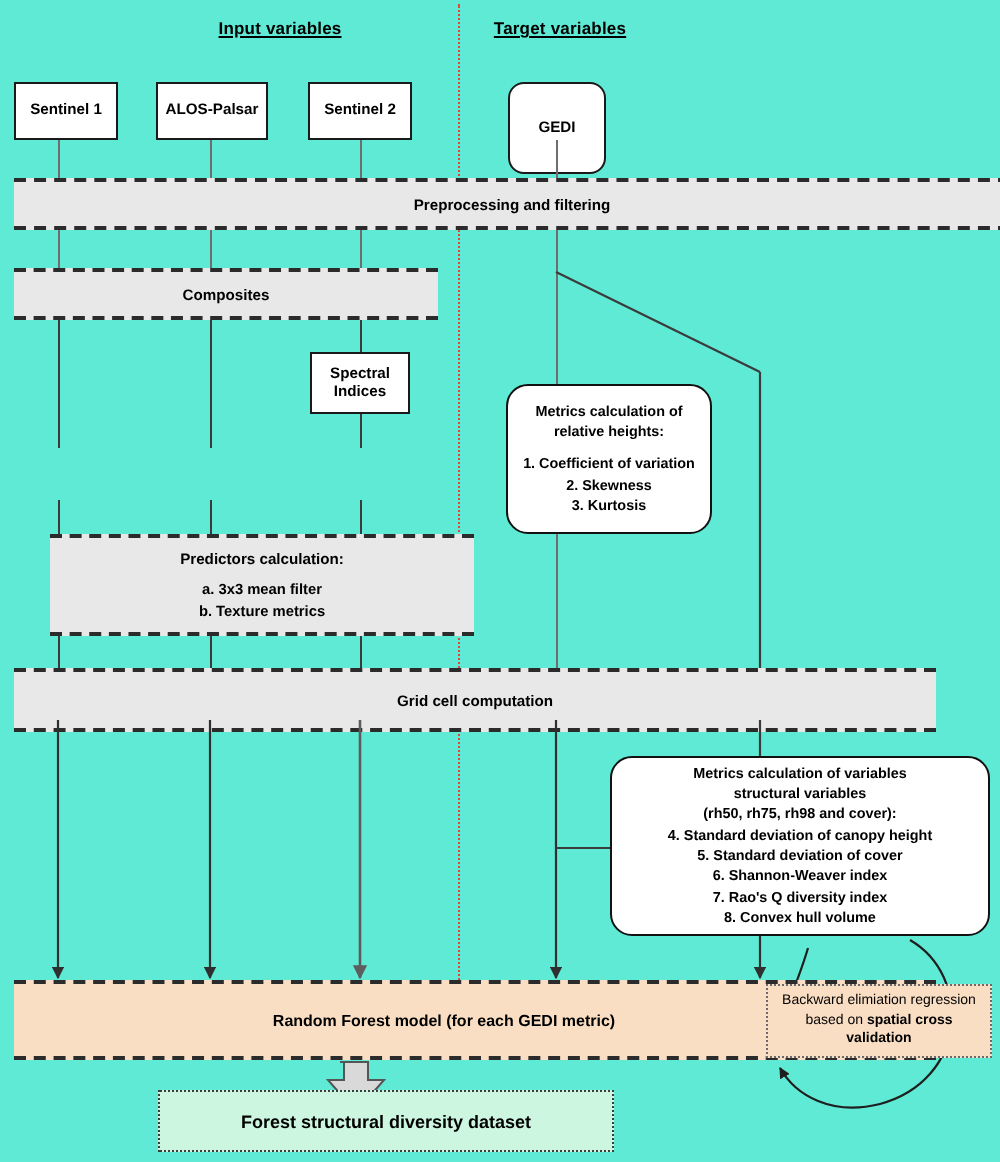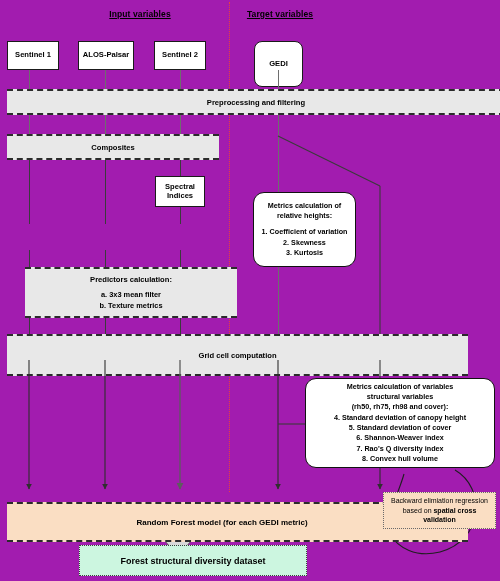--- a/index.html
+++ b/index.html
@@ -1,17 +1,17 @@
 <!DOCTYPE html>
 <html><head>
 <meta charset="utf-8">
 <style>
   html,body{margin:0;padding:0;background:#ffffff;}
   body{width:500px;height:581px;font-family:"Liberation Sans",sans-serif;}
-  #stage{position:relative;width:500px;height:581px;overflow:hidden;background:#a21caf;}
+  #stage{position:relative;width:500px;height:581px;overflow:hidden;background:#5eead4;}
 
   .hdr{position:absolute;font-size:8.5px;font-weight:bold;color:#000;
        text-decoration:underline;text-align:center;letter-spacing:.1px;}
 
   .srcbox{position:absolute;background:#ffffff;border:1.6px solid #1a1a1a;
           display:flex;align-items:center;justify-content:center;text-align:center;
           font-size:7.6px;font-weight:bold;color:#000;line-height:1.15;box-sizing:border-box;}
   .srcbox.round{border-radius:8px;}
 
   .band{position:absolute;background:#e8e8e8;border-top:2px dashed #2b2b2b;
@@ -21,21 +21,21 @@
   .band .sub{font-weight:bold;font-size:7.4px;}
 
   .rbox{position:absolute;background:#ffffff;border:1.7px solid #111;border-radius:11px;
         box-sizing:border-box;display:flex;flex-direction:column;align-items:center;
         justify-content:center;text-align:center;font-size:7.2px;font-weight:bold;
         color:#000;line-height:1.42;padding:3px 5px;}
 
   .rfband{position:absolute;background:#fadec3;border-top:2px dashed #2b2b2b;
           border-bottom:2px dashed #2b2b2b;box-sizing:border-box;
           display:flex;align-items:center;justify-content:center;text-align:center;
-          font-size:8px;font-weight:bold;color:#000;margin-top:12px;}
+          font-size:8px;font-weight:bold;color:#000;}
 
   .bwbox{position:absolute;background:#fadec3;border:1.4px dotted #6a6a6a;
          box-sizing:border-box;display:flex;align-items:center;justify-content:center;
          text-align:center;font-size:7px;color:#000;line-height:1.35;padding:2px 3px;}
   .bwbox .b{font-weight:bold;}
 
   .outbox{position:absolute;background:#ccf6e0;border:1.6px dotted #3d3d3d;
           box-sizing:border-box;display:flex;align-items:center;justify-content:center;
           text-align:center;font-size:9px;font-weight:bold;color:#000;}
 
@@ -117,21 +117,21 @@
     <span>3. Kurtosis</span>
   </div>
 
   <div class="vline grey" style="left:278px;top:267px;height:67px;"></div>
 
   <svg class="ov">
     <line x1="278" y1="136" x2="380" y2="186" stroke="#3b3b3b" stroke-width="1.1"></line>
     <line x1="380" y1="186" x2="380" y2="334" stroke="#3b3b3b" stroke-width="1.1"></line>
   </svg>
 
-  <div class="band" style="left:7px;top:334px;width:461px;height:42px;">
+  <div class="band" style="left:7px;top:334px;width:461px;height:32px;">
     <span>Grid cell computation</span>
   </div>
 
   <svg class="ov">
     <defs>
       <marker id="ah" viewBox="0 0 10 10" refX="9" refY="5" markerWidth="5.5" markerHeight="5.5" orient="auto-start-reverse">
         <path d="M 0 0 L 10 5 L 0 10 z" fill="#2f2f2f"></path>
       </marker>
       <marker id="ahg" viewBox="0 0 10 10" refX="9" refY="5" markerWidth="5.5" markerHeight="5.5" orient="auto-start-reverse">
         <path d="M 0 0 L 10 5 L 0 10 z" fill="#5d5d5d"></path>

